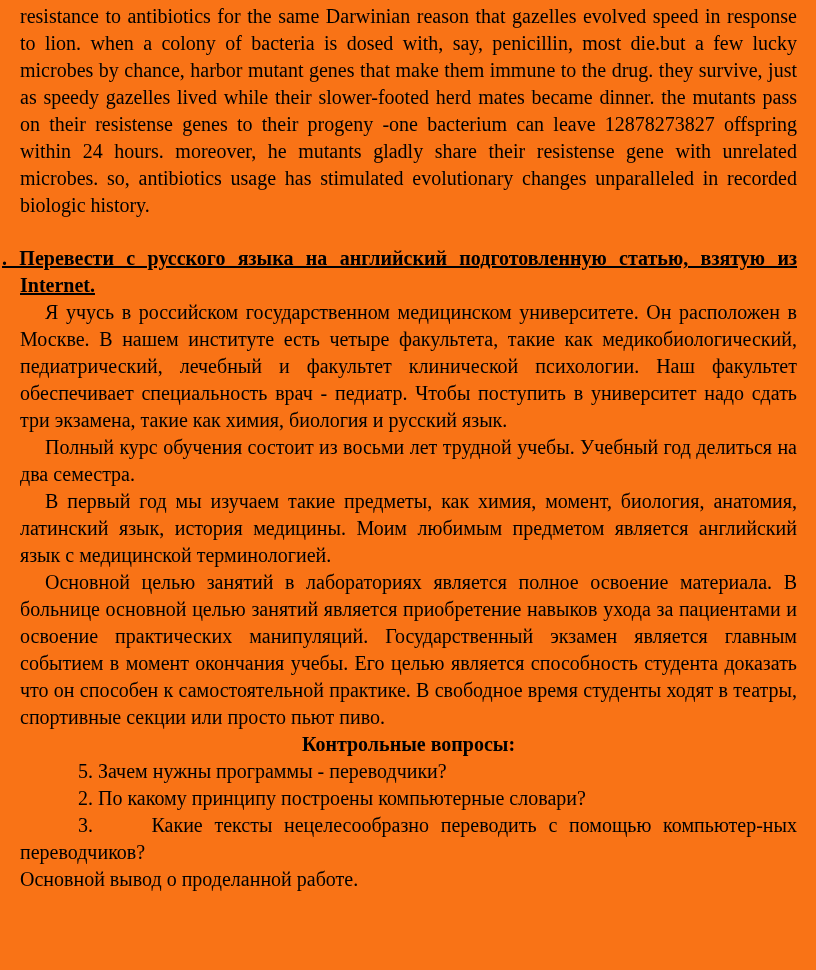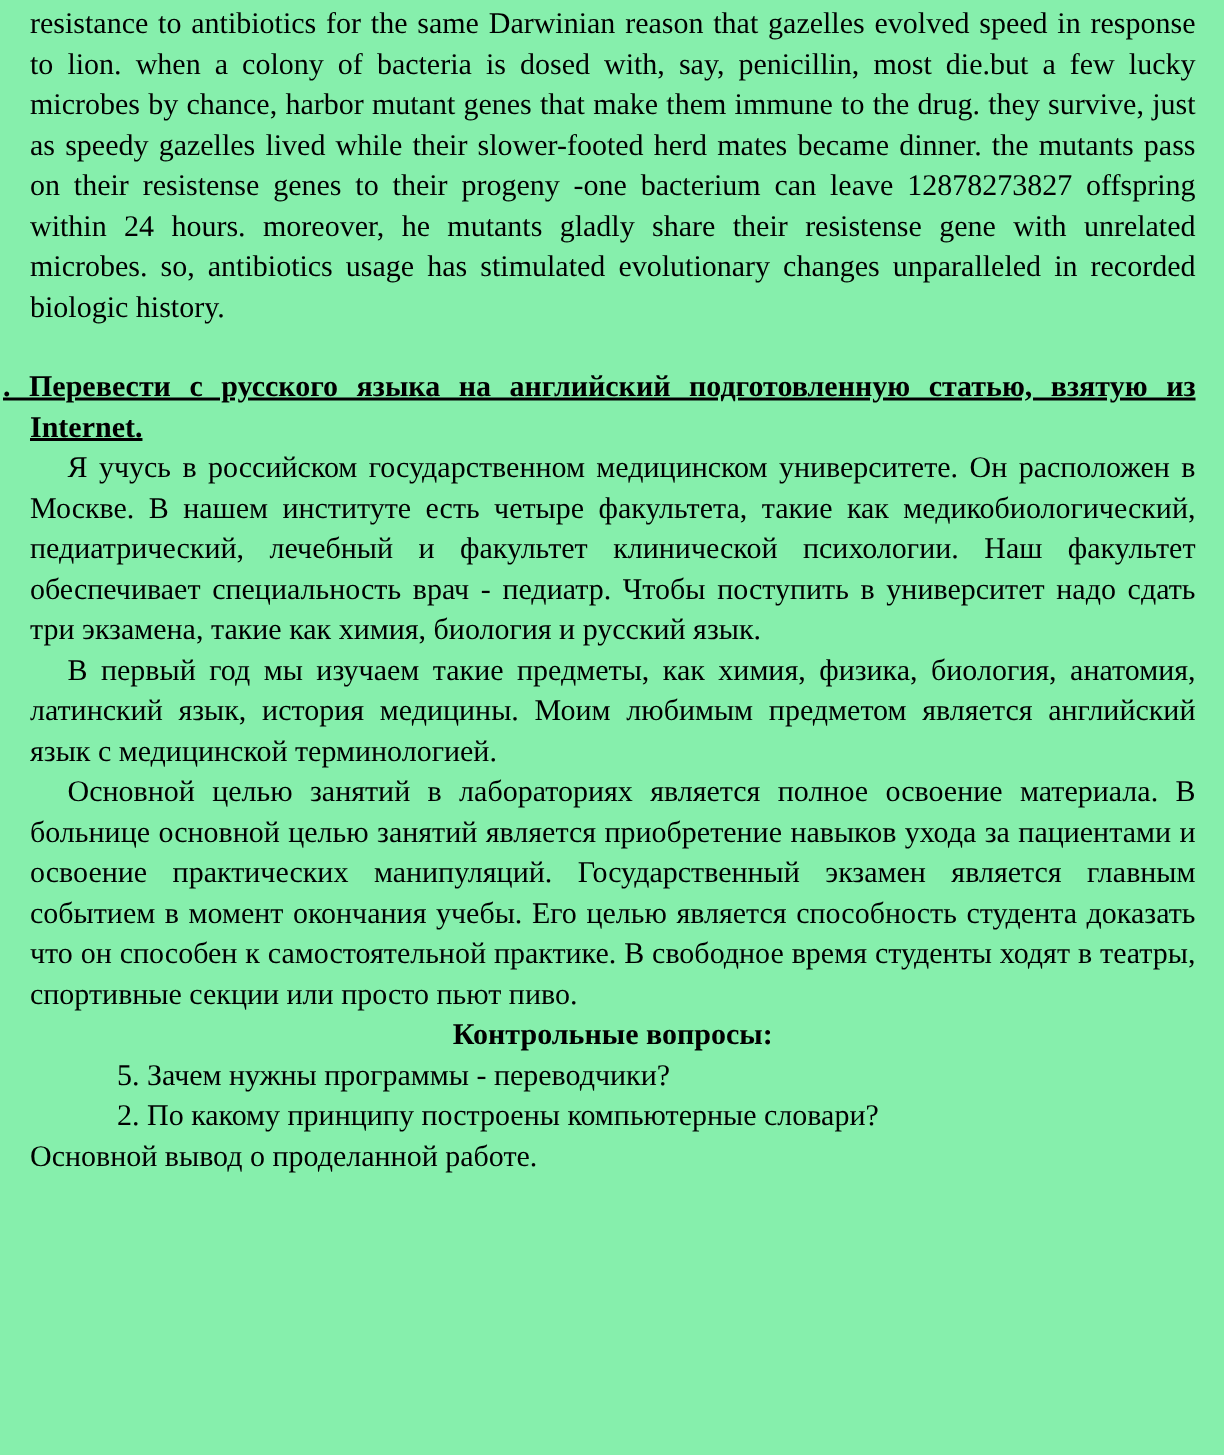--- a/index.html
+++ b/index.html
@@ -3,21 +3,21 @@
 <meta charset="utf-8">
 <style>
   * { margin: 0; padding: 0; box-sizing: border-box; }
   html, body {
     background: #ffffff;
     width: 816px;
   }
   .page {
     width: 816px;
     height: 970px;
-    background: #86efac;
+    background: #f97316;
     color: #000000;
     font-family: "Liberation Serif", "DejaVu Serif", serif;
     font-size: 20px;
     line-height: 27px;
     padding: 3px 19px 0 20px;
     overflow: hidden;
   }
   p { margin: 0; }
   .just { text-align: justify; }
   .indent { text-indent: 25px; }
@@ -40,27 +40,29 @@
 <body>
 
 <div class="page">
 
   <p class="just">resistance to antibiotics for the same Darwinian reason that gazelles evolved speed in response to lion. when a colony of bacteria is dosed with, say, penicillin, most die.but a few lucky microbes by chance, harbor mutant genes that make them immune to the drug. they survive, just as speedy gazelles lived while their slower-footed herd mates became dinner. the mutants pass on their resistense genes to their progeny -one bacterium can leave 12878273827 offspring within 24 hours. moreover, he mutants gladly share their resistense gene with unrelated microbes. so, antibiotics usage has stimulated evolutionary changes unparalleled in recorded biologic history.</p>
 
   <p class="task-heading">. Перевести с русского языка на английский подготовленную статью, взятую из Internet.</p>
 
   <p class="just indent">Я учусь в российском государственном медицинском университете. Он расположен в Москве. В нашем институте есть четыре факультета, такие как медикобиологический, педиатрический, лечебный и факультет клинической психологии. Наш факультет обеспечивает специальность врач - педиатр. Чтобы поступить в университет надо сдать три экзамена, такие как химия, биология и русский язык.</p>
 
+  <p class="just indent">Полный курс обучения состоит из восьми лет трудной учебы. Учебный год делиться на два семестра.</p>
 
-  <p class="just indent">В первый год мы изучаем такие предметы, как химия, физика, биология, анатомия, латинский язык, история медицины. Моим любимым предметом является английский язык с медицинской терминологией.</p>
+  <p class="just indent">В первый год мы изучаем такие предметы, как химия, момент, биология, анатомия, латинский язык, история медицины. Моим любимым предметом является английский язык с медицинской терминологией.</p>
 
   <p class="just indent">Основной целью занятий в лабораториях является полное освоение материала. В больнице основной целью занятий является приобретение навыков ухода за пациентами и освоение практических манипуляций. Государственный экзамен является главным событием в момент окончания учебы. Его целью является способность студента доказать что он способен к самостоятельной практике. В свободное время студенты ходят в театры, спортивные секции или просто пьют пиво.</p>
 
   <p class="questions-title">Контрольные вопросы:</p>
 
   <p class="question">5. Зачем нужны программы - переводчики?</p>
 
   <p class="question">2. По какому принципу построены компьютерные словари?</p>
 
+  <p class="question wrapq">3.&nbsp;&nbsp;&nbsp;&nbsp; Какие тексты нецелесообразно переводить с помощью компьютер-ных переводчиков?</p>
 
   <p class="conclusion">Основной вывод о проделанной работе.</p>
 
 </div>
 
 </body></html>

